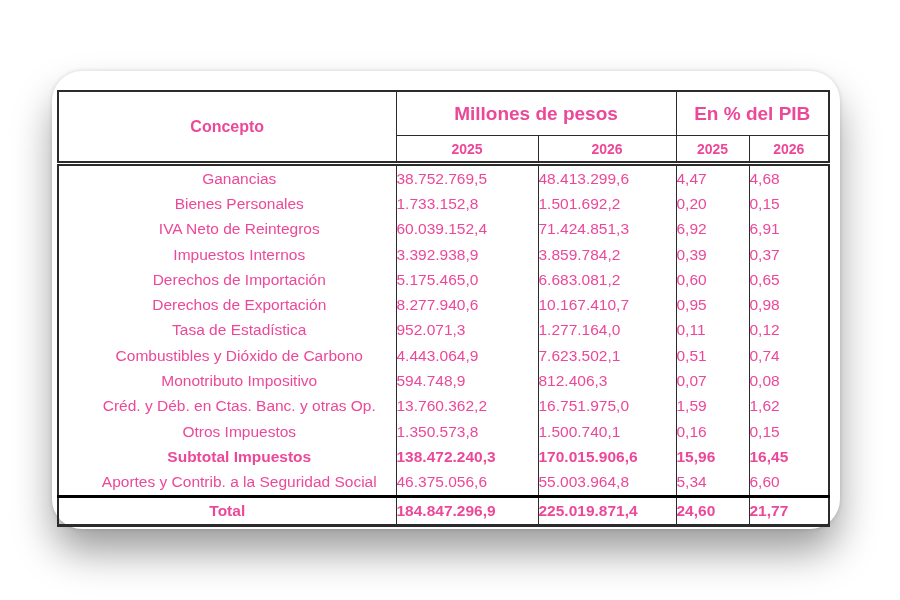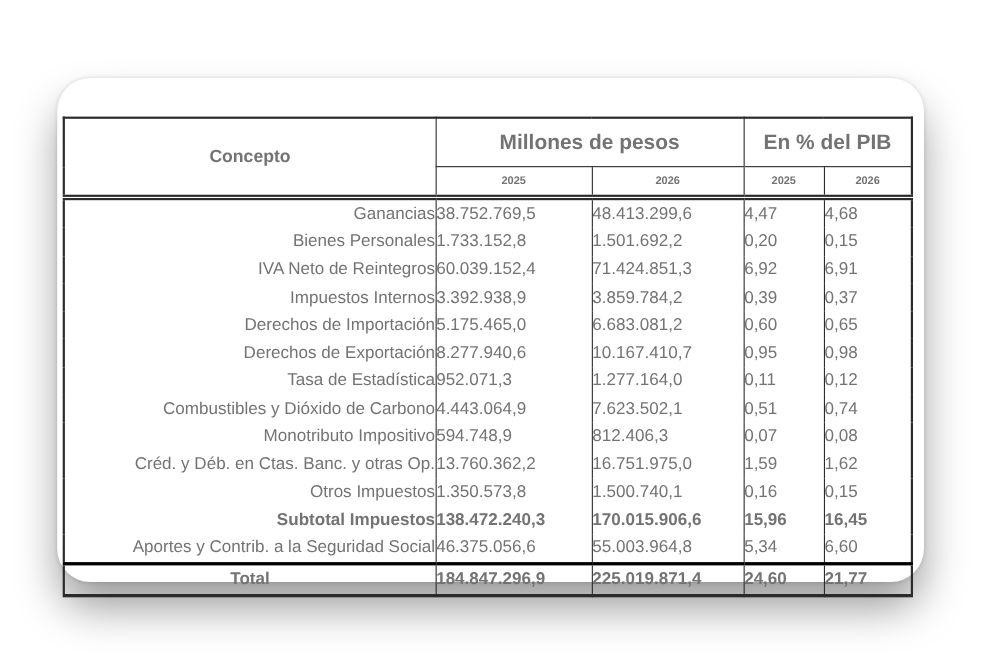--- a/index.html
+++ b/index.html
@@ -8,44 +8,44 @@
     background:#ffffff;
     font-family:"Liberation Sans","DejaVu Sans",sans-serif;
     color:#1c1c1c;
   }
   .card{
     position:absolute;left:52px;top:71px;width:788px;height:458px;
     background:#ffffff;border-radius:30px;
     box-shadow:0 0 4px rgba(0,0,0,0.14), 0 24px 40px -2px rgba(0,0,0,0.40);
   }
   table.budget{
-    position:absolute;left:5px;top:35px;width:771px;
+    position:absolute;left:5px;top:19px;width:771px;
     border-collapse:collapse;table-layout:fixed;
-    color:#737373;
+    color:#ec4899;
   }
   table.budget{border:2px solid #2b2b2b;border-bottom-width:3px;}
   col.c1{width:338px;} col.c2{width:142px;} col.c3{width:138px;}
   col.c4{width:73px;}  col.c5{width:80px;}
 
   th{font-weight:bold;text-align:center;vertical-align:middle;padding:0;}
   .group-row th{height:43px;font-size:19px;}
-  .year-row th{height:25px;font-size:10px;}
+  .year-row th{height:25px;font-size:14px;}
   th.concepto{font-size:16px;}
   
   .v{border-left:1.5px solid #2b2b2b;}
   
   th.grp{border-bottom:1.5px solid #2b2b2b;}
   
   th.concepto, .year-row th{border-bottom:5px double #2b2b2b;}
 
   td{
     height:25.3px;padding:0;font-size:15.5px;vertical-align:middle;
     white-space:nowrap;overflow:hidden;
   }
-  td.label{text-align:right;padding-left:24px;}
+  td.label{text-align:center;padding-left:24px;}
   td.num{text-align:left;padding-right:10px;}
   td.pib{padding-right:15px;margin-top:32px;}
   tr.bold-row td{font-weight:bold;}
   tr.total-row td{
     font-weight:bold;height:26px;
     border-top:3px solid #000000;
   }
   tr.total-row td.label{text-align:center;padding-left:0;}
 </style>
 </head>

